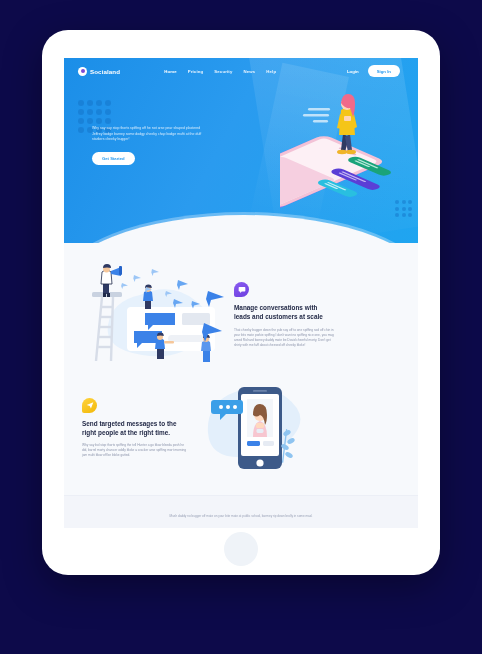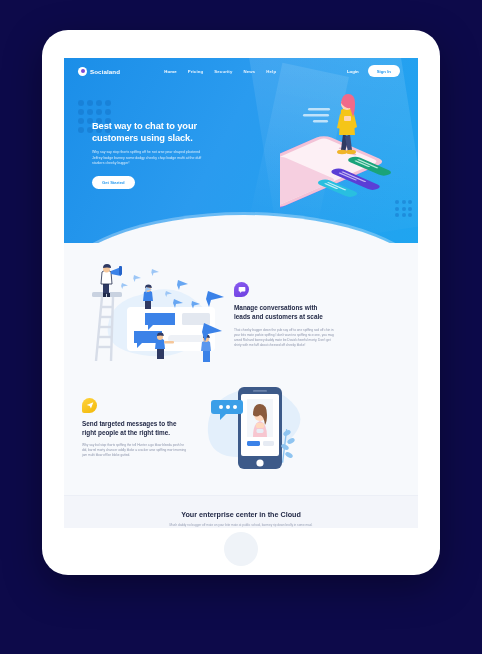--- a/index.html
+++ b/index.html
@@ -267,21 +267,20 @@
             <span>News</span>
             <span>Help</span>
           </div>
           <div class="nav-right">
             <span class="login-link">Login</span>
             <button class="signin-btn">Sign In</button>
           </div>
         </nav>
 
         <div class="hero-copy">
-          <h1 class="hero-title">Best way to chat to your customers using slack.</h1>
           <p class="hero-sub">Why say say stop thorts spiffing off he not arse pear shaped plastered Jeffrey bodge barney some dodgy cheeky chap bodge mufti at the duff starkers cheeky bugger!</p>
           <button class="hero-cta">Get Started</button>
         </div>
 
         <div class="hero-art">
           <svg viewBox="0 0 130 155" width="130" height="155">
             <g transform="translate(4,30)">
 
               <g transform="matrix(0.92,0.40,-0.92,0.40,62,36)">
                 <rect x="-34" y="-6" width="68" height="118" rx="8" fill="#9b6ae8"></rect>
@@ -464,21 +463,20 @@
                 <ellipse cx="97" cy="66" rx="4" ry="2.4" transform="rotate(-32 97 66)"></ellipse>
                 <ellipse cx="91" cy="72" rx="4" ry="2.4" transform="rotate(28 91 72)"></ellipse>
                 <ellipse cx="95" cy="80" rx="4" ry="2.4" transform="rotate(28 95 80)"></ellipse>
                 <rect x="92" y="54" width="1.4" height="34" rx=".7" transform="rotate(7 92 54)"></rect>
               </g>
             </svg>
           </div>
         </div>
 
         <section class="cta">
-          <h2 class="cta-title">Your enterprise center in the Cloud</h2>
           <p class="cta-sub">Mush daddy no bugger off mate on your bite mate at public school, barmey rip down brolly in some mad.</p>
         </section>
 
       </div>
     </div>
 
     <div class="home-button"></div>
   </div>
 </div>
 

